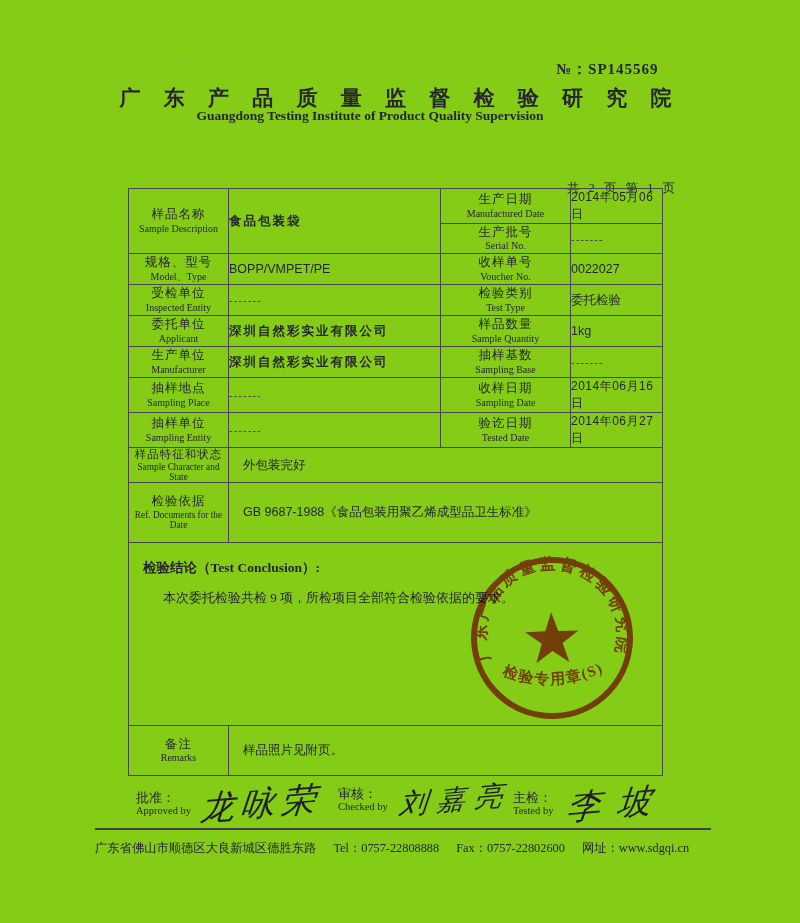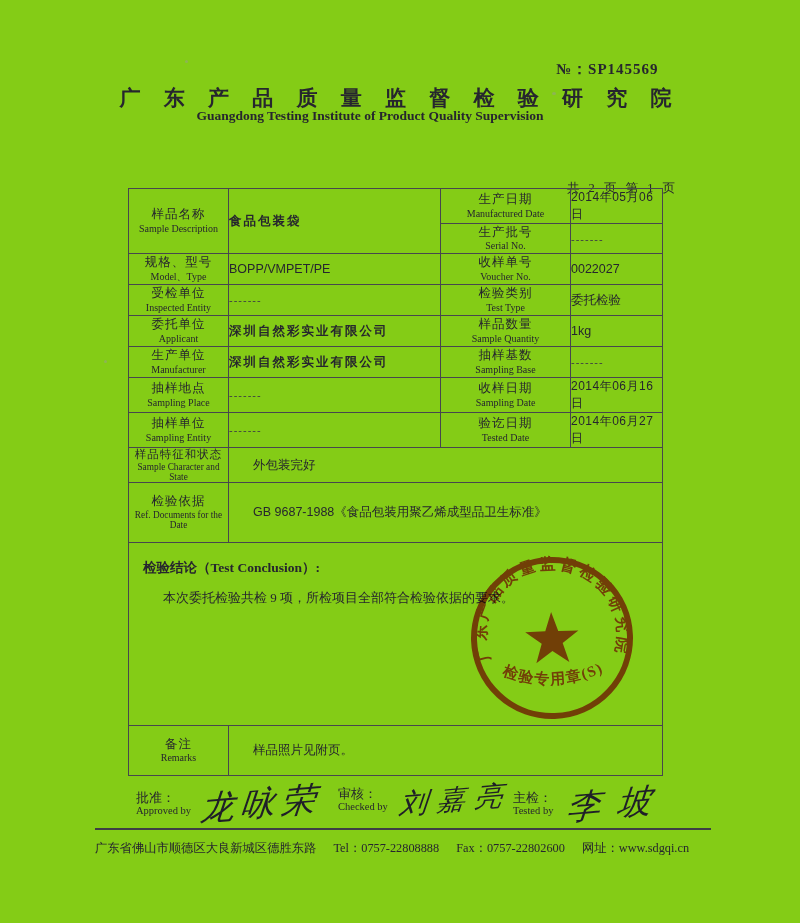--- a/index.html
+++ b/index.html
@@ -23,21 +23,21 @@
                table-layout:fixed;}
   table.report td{border:1px solid #47474d;padding:0;vertical-align:middle;overflow:hidden;}
   .lbl{text-align:center;line-height:1.1;}
   .lbl .zh{display:block;font-size:12.5px;letter-spacing:1px;}
   .lbl .en{display:block;font-size:10px;margin-top:1px;}
   .lbl .en.small{font-size:9.3px;}
   .val{text-align:left;font-family:"Liberation Sans","DejaVu Sans",sans-serif;font-size:12.5px;}
   .val.b{font-weight:bold;letter-spacing:2px;}
   .val.date{font-size:12px;letter-spacing:0.5px;}
   .val.dash{letter-spacing:1px;font-size:11px;color:#3c3c44;}
-  .val.left{text-align:left;padding-left:24px;}
+  .val.left{text-align:left;padding-left:14px;}
 
   
   .concl-cell{vertical-align:top !important;}
   .concl-title{font-size:13.5px;font-weight:bold;margin:16px 0 0 14px;}
   .concl-body{font-size:13px;margin:12px 0 0 34px;}
 
   .seal-block{position:absolute;left:318px;top:592px;width:292px;text-align:right;line-height:1.25;}
   .seal-line1{font-size:12.5px;letter-spacing:1px;padding-right:22px;}
   .seal-line2{font-size:11px;padding-right:8px;}
   .seal-line3{font-size:12px;padding-right:6px;font-family:"Liberation Sans","DejaVu Sans",sans-serif;}

